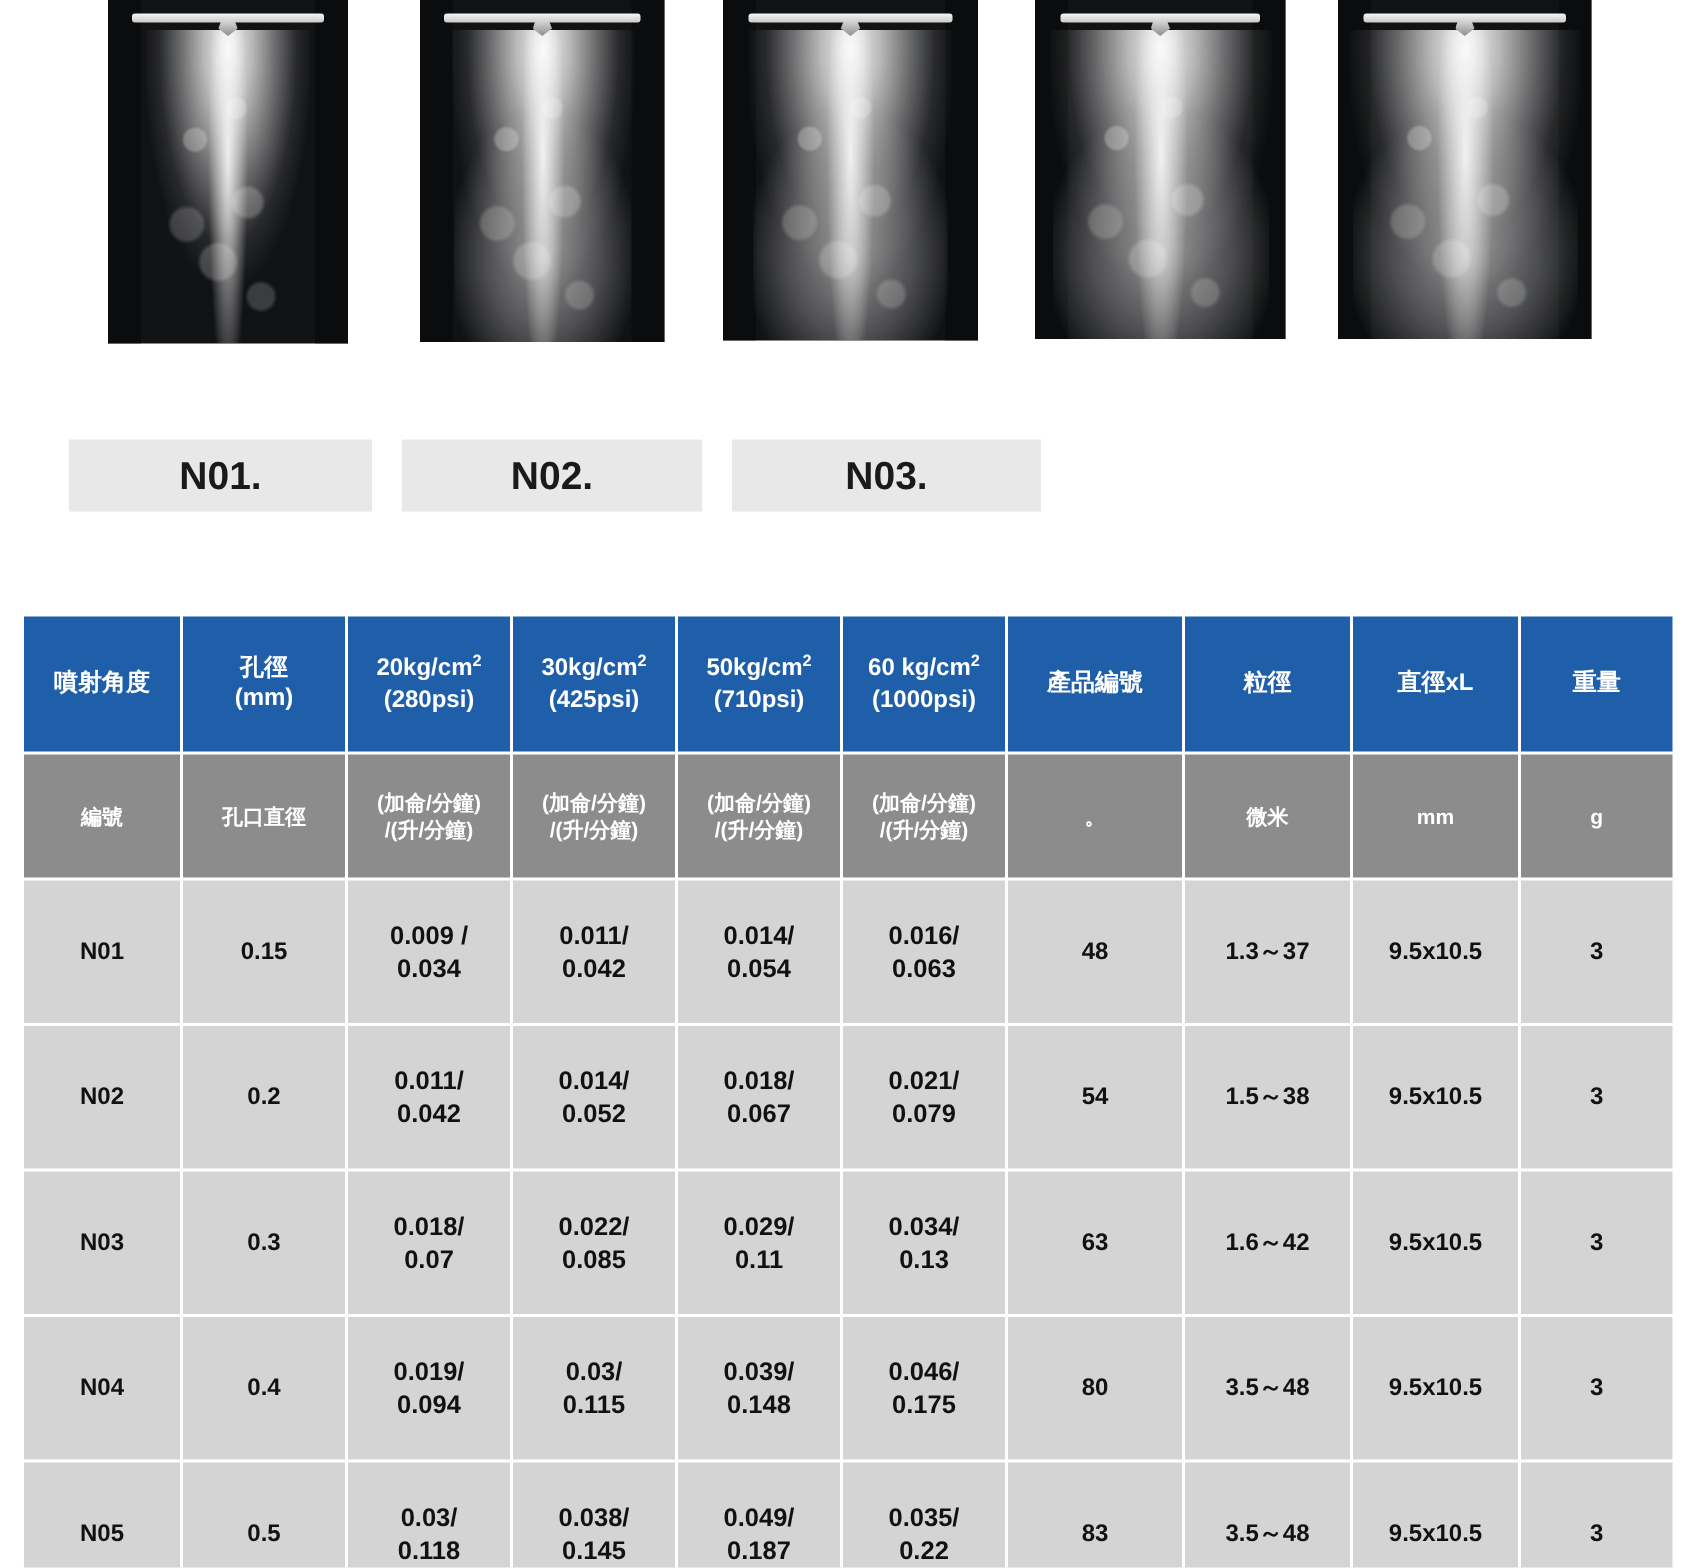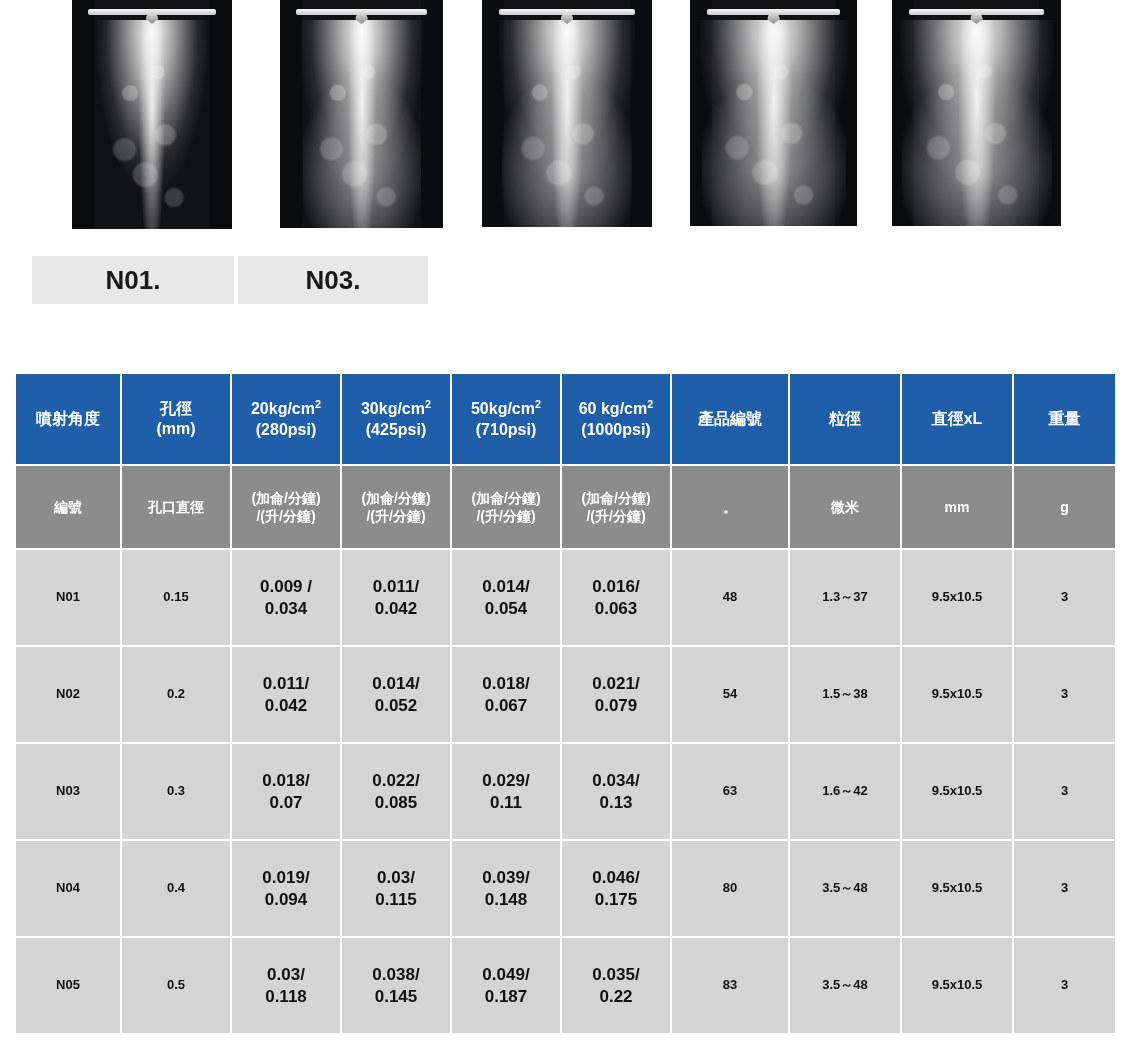--- a/index.html
+++ b/index.html
@@ -108,36 +108,36 @@
       radial-gradient(circle at 44% 74%, rgba(255,255,255,0.20) 0 11px, rgba(0,0,0,0) 14px),
       radial-gradient(circle at 70% 85%, rgba(255,255,255,0.18) 0 8px, rgba(0,0,0,0) 11px),
       radial-gradient(circle at 25% 62%, rgba(255,255,255,0.18) 0 10px, rgba(0,0,0,0) 13px),
       radial-gradient(circle at 55% 25%, rgba(255,255,255,0.22) 0 6px, rgba(0,0,0,0) 8px);
     mix-blend-mode: screen;
   }
 
   
   .label-row {
     display: flex;
-    margin-top: 24px;
-    padding-left: 32px;
-    gap: 4px;
+    margin-top: 61px;
+    padding-left: 46px;
+    gap: 20px;
   }
   .label-cell {
     background: #e8e8e8;
     height: 48px;
     line-height: 48px;
     text-align: center;
     font-size: 26px;
     font-weight: bold;
     color: #1a1a1a;
   }
   .label-cell.c1 { width: 202px; }
   .label-cell.c2 { width: 200px; }
-  .label-cell.c3 { width: 190px; }
+  .label-cell.c3 { width: 206px; }
   .label-cell.c4 { width: 206px; }
   .label-cell.c5 { width: 208px; }
 
   
   .table-wrap {
     margin: 68px 14px 0 14px;
   }
   table.spec {
     border-collapse: collapse;
     width: 1101px;
@@ -162,21 +162,21 @@
     color: #ffffff;
     font-size: 14px;
     font-weight: bold;
     height: 78px;
     padding: 2px 1px;
     line-height: 1.3;
   }
   tbody td {
     background: #d4d4d4;
     color: #111111;
-    font-size: 13px;
+    font-size: 16px;
     font-weight: bold;
     height: 91px;
     padding: 2px 1px;
     line-height: 1.25;
   }
   tbody td.flow { font-size: 17px; }
   .sup { font-size: 0.68em; vertical-align: super; }
   .sub-line { display: block; }
 </style>
 </head>
@@ -255,20 +255,21 @@
       </div>
       <div class="pipe"></div>
       <div class="nozzle-tip"></div>
     </div>
   </div>
 
 </div>
 
 <div class="label-row">
   <div class="label-cell c1">N01.</div>
+  <div class="label-cell c2">N02.</div>
   <div class="label-cell c3">N03.</div>
 </div>
 
 <div class="table-wrap">
   <table class="spec">
     <colgroup>
       <col style="width:106px">
       <col style="width:110px">
       <col style="width:110px">
       <col style="width:110px">

